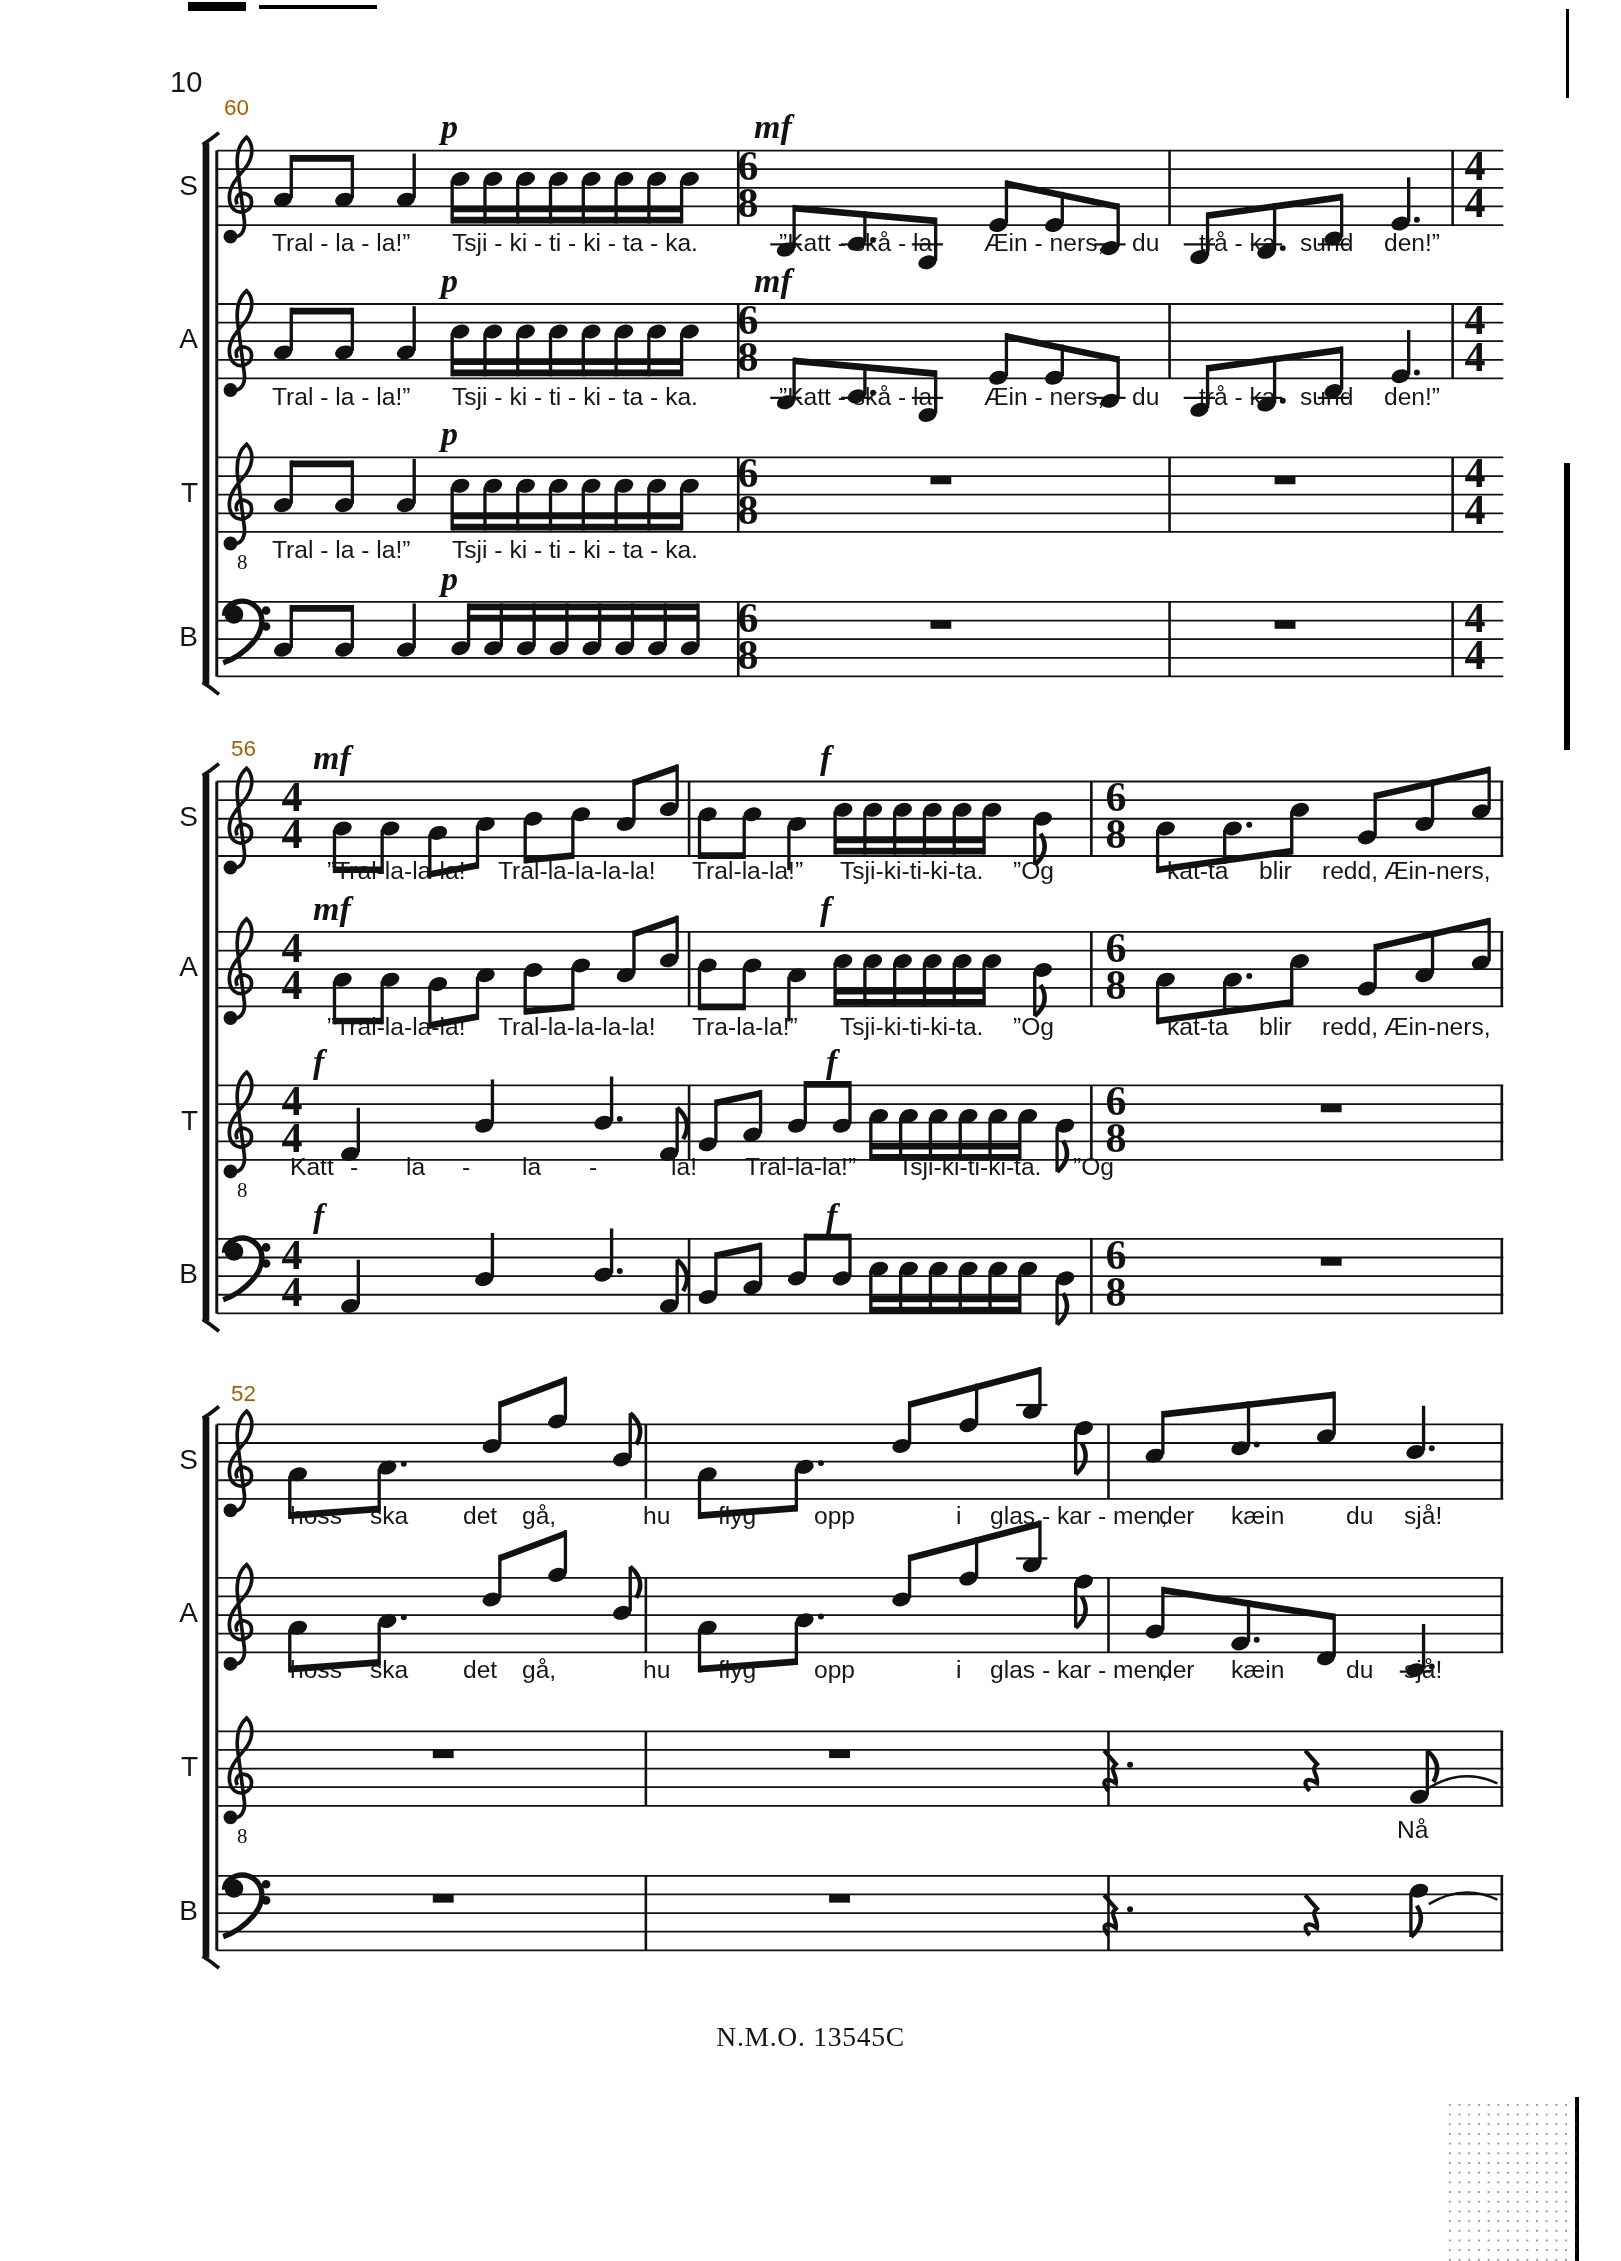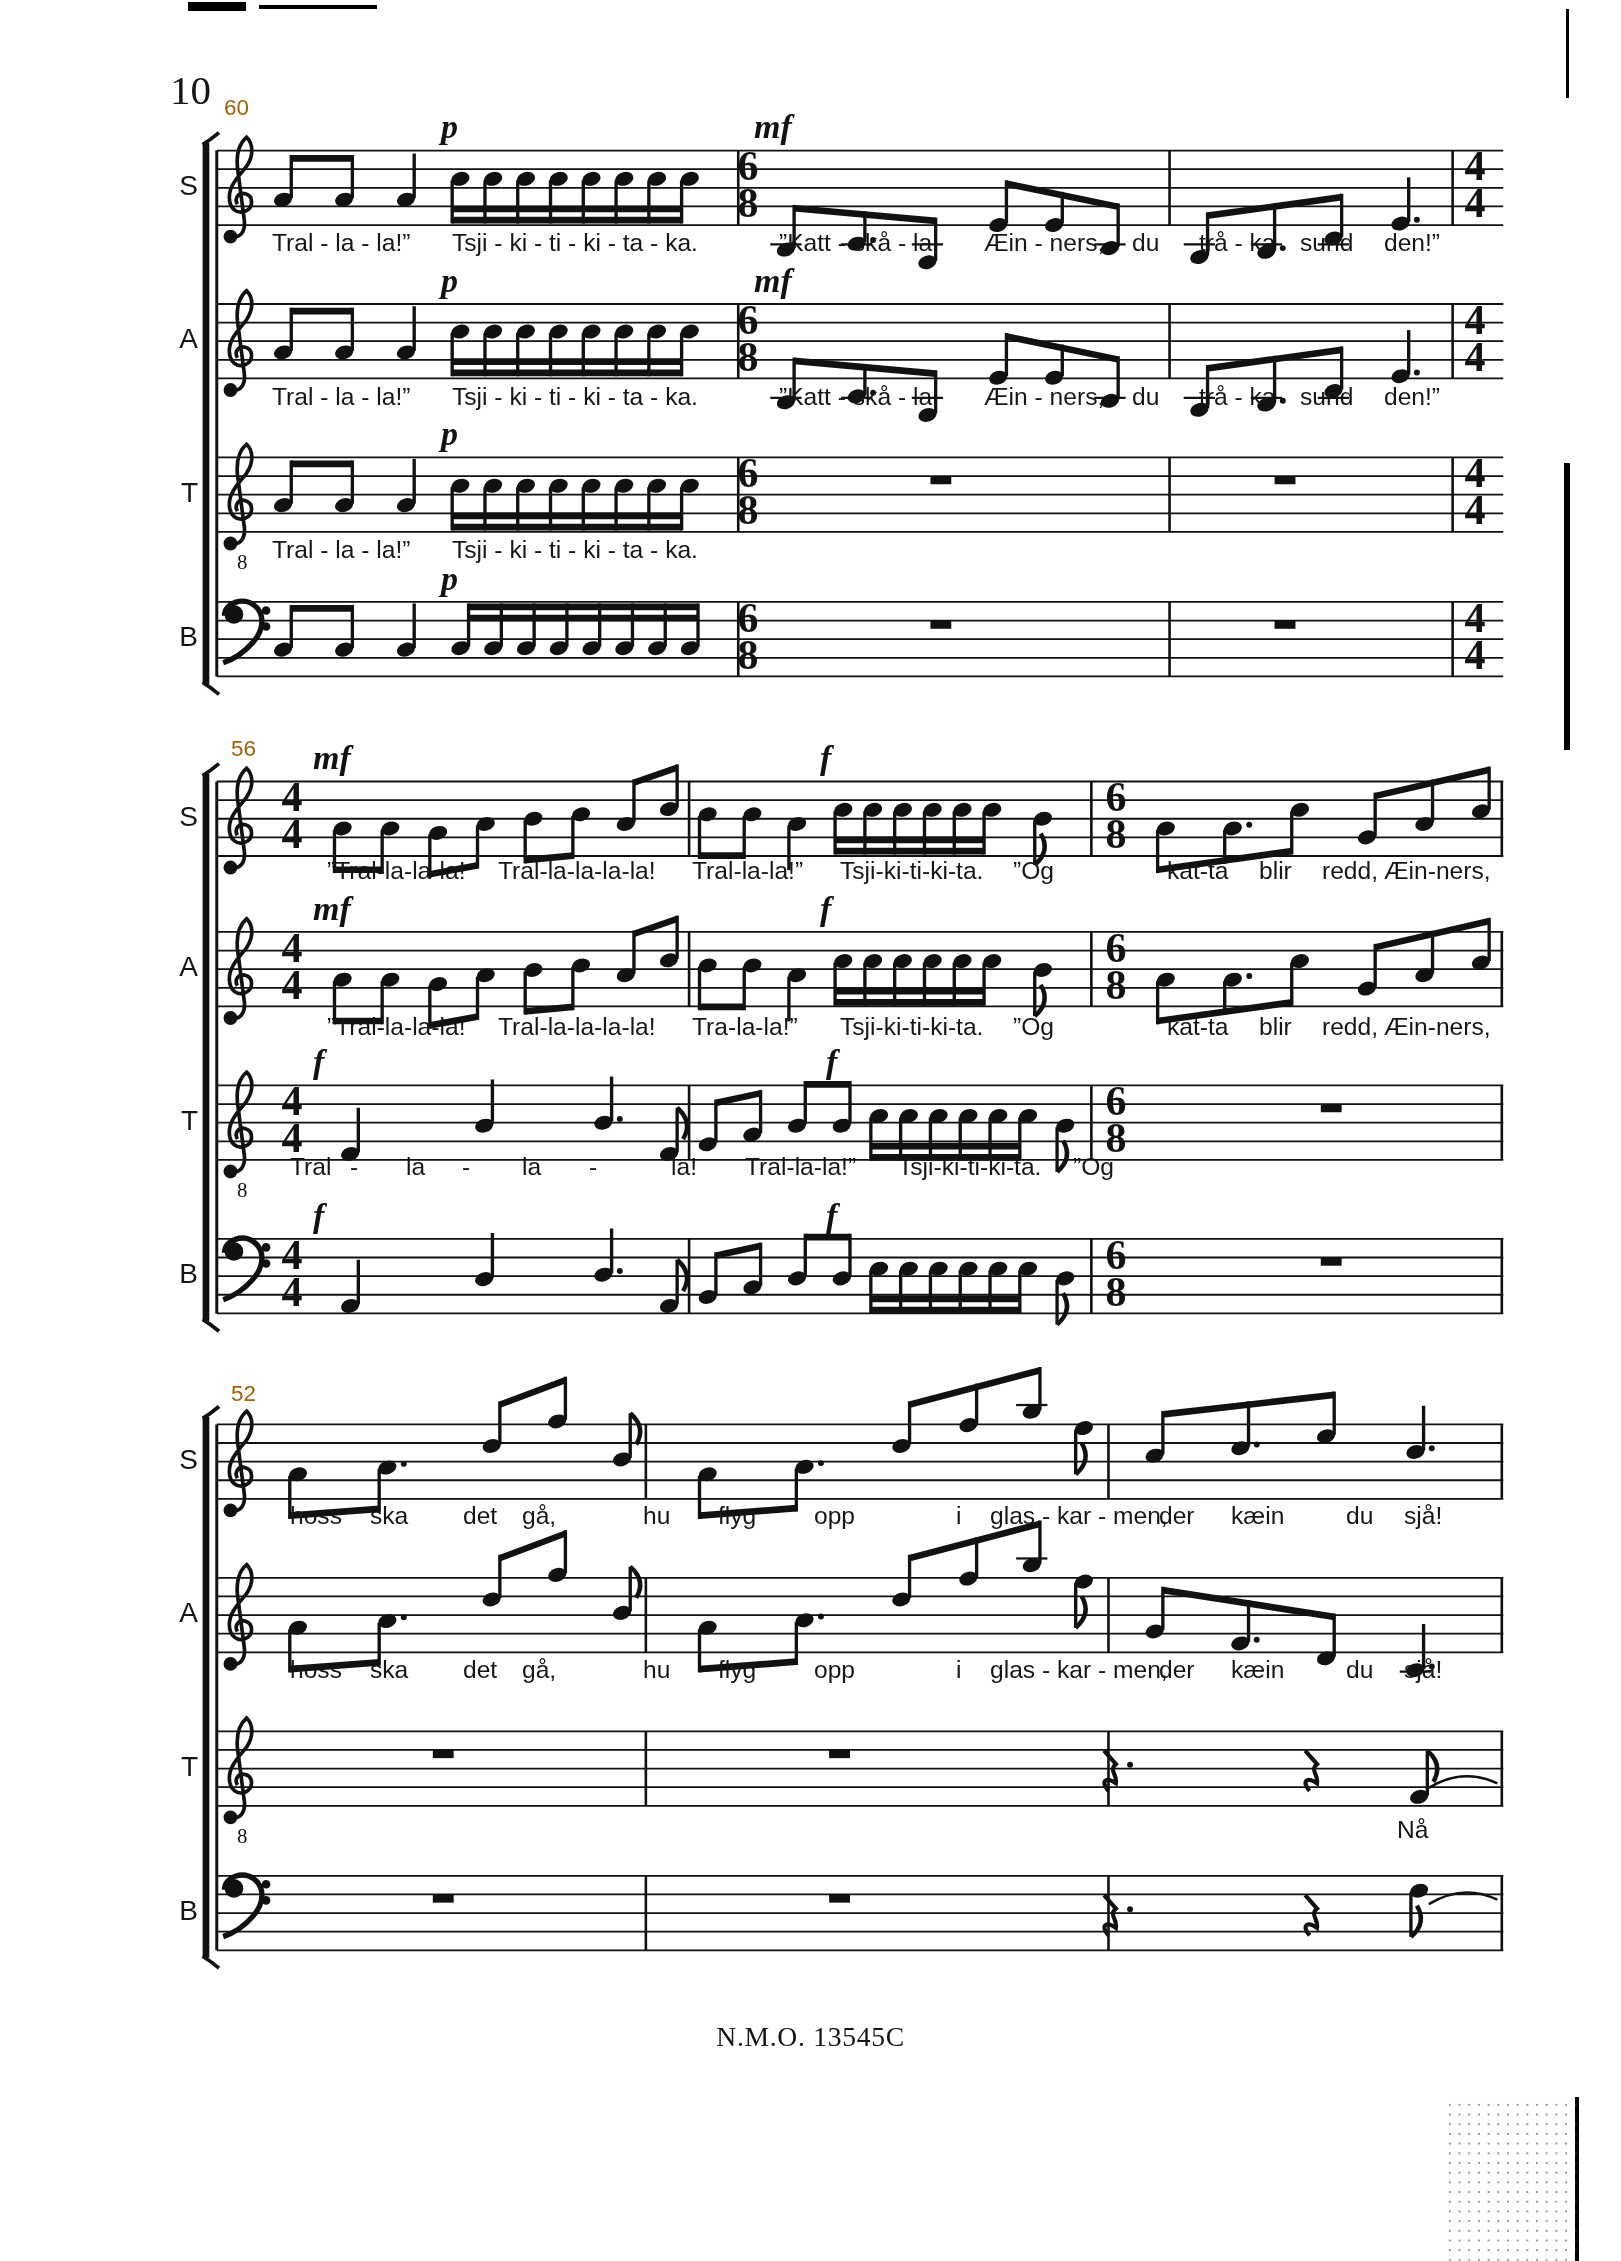--- a/index.html
+++ b/index.html
@@ -1,19 +1,19 @@
 <!DOCTYPE html>
 <html style="font-size:12px"><head>
 <meta charset="utf-8">
 <style>
   html,body{margin:0;padding:0;background:#888;}
   .page{position:relative;width:1621px;height:2261px;background:#ffffff;
         font-family:"Liberation Sans",sans-serif;color:#111;overflow:hidden;}
   svg#notation{position:absolute;left:0;top:0;}
-  .pageno{position:absolute;font-size:41px;color:#161616;font-family:Liberation Serif, serif;}
+  .pageno{position:absolute;font-size:29px;color:#161616;}
   .mnum{position:absolute;font-size:22.4px;color:#a16207;}
   .slabel{position:absolute;font-size:28px;width:45px;text-align:right;color:#161616;}
   .lyric{position:absolute;font-size:24.6px;white-space:pre;color:#161616;}
   .dyn{position:absolute;font-family:"Liberation Serif",serif;font-style:italic;
        font-weight:bold;font-size:34px;color:#121212;}
   .tsig{position:absolute;font-family:"Liberation Serif",serif;font-weight:bold;
         font-size:42px;line-height:37px;text-align:center;width:48px;color:#121212;
         transform:translateX(-24px);}
   .footer{position:absolute;left:50%;transform:translateX(-50%);top:2021px;
         font-family:"Liberation Serif",serif;font-size:27.6px;color:#141414;letter-spacing:0.7px;}
@@ -754,21 +754,21 @@
       <div class="lyric" style="left:1259px;top:1013px">blir</div>
       <div class="lyric" style="left:1322px;top:1013px">redd,</div>
       <div class="lyric" style="left:1384px;top:1013px">Æin-ners,</div>
       <div class="slabel" style="left:153px;top:1105px">T</div>
       <div class="dyn" style="left:313px;top:1043px">f</div>
       <div class="dyn" style="left:826px;top:1043px">f</div>
       <div class="tsig" style="left:292px;top:1083px"><span>4</span><br>
                      <span>4</span></div>
       <div class="tsig" style="left:1116px;top:1083px"><span>6</span><br>
                      <span>8</span></div>
-      <div class="lyric" style="left:290px;top:1153px">Tral</div>
+      <div class="lyric" style="left:290px;top:1153px">Katt</div>
       <div class="lyric" style="left:350px;top:1153px">-</div>
       <div class="lyric" style="left:406px;top:1153px">la</div>
       <div class="lyric" style="left:462px;top:1153px">-</div>
       <div class="lyric" style="left:522px;top:1153px">la</div>
       <div class="lyric" style="left:589px;top:1153px">-</div>
       <div class="lyric" style="left:671px;top:1153px">la!</div>
       <div class="lyric" style="left:745px;top:1153px">Tral-la-la!”</div>
       <div class="lyric" style="left:898px;top:1153px">Tsji-ki-ti-ki-ta.</div>
       <div class="lyric" style="left:1073px;top:1153px">”Og</div>
       <div class="slabel" style="left:153px;top:1258px">B</div>

